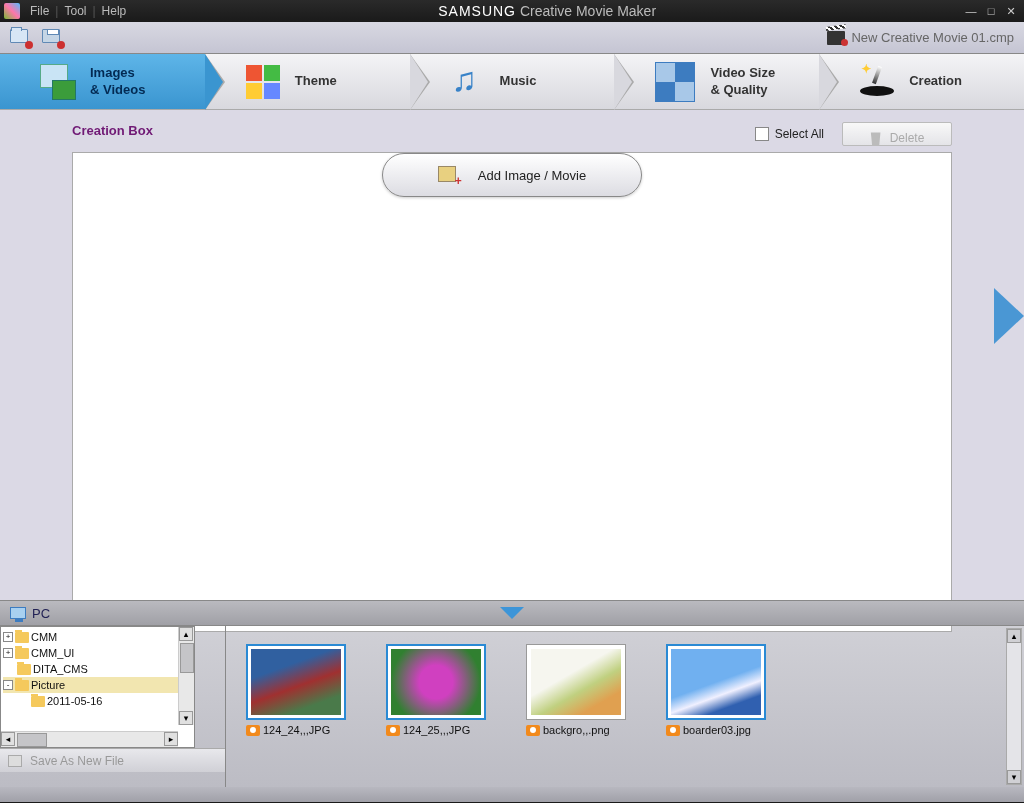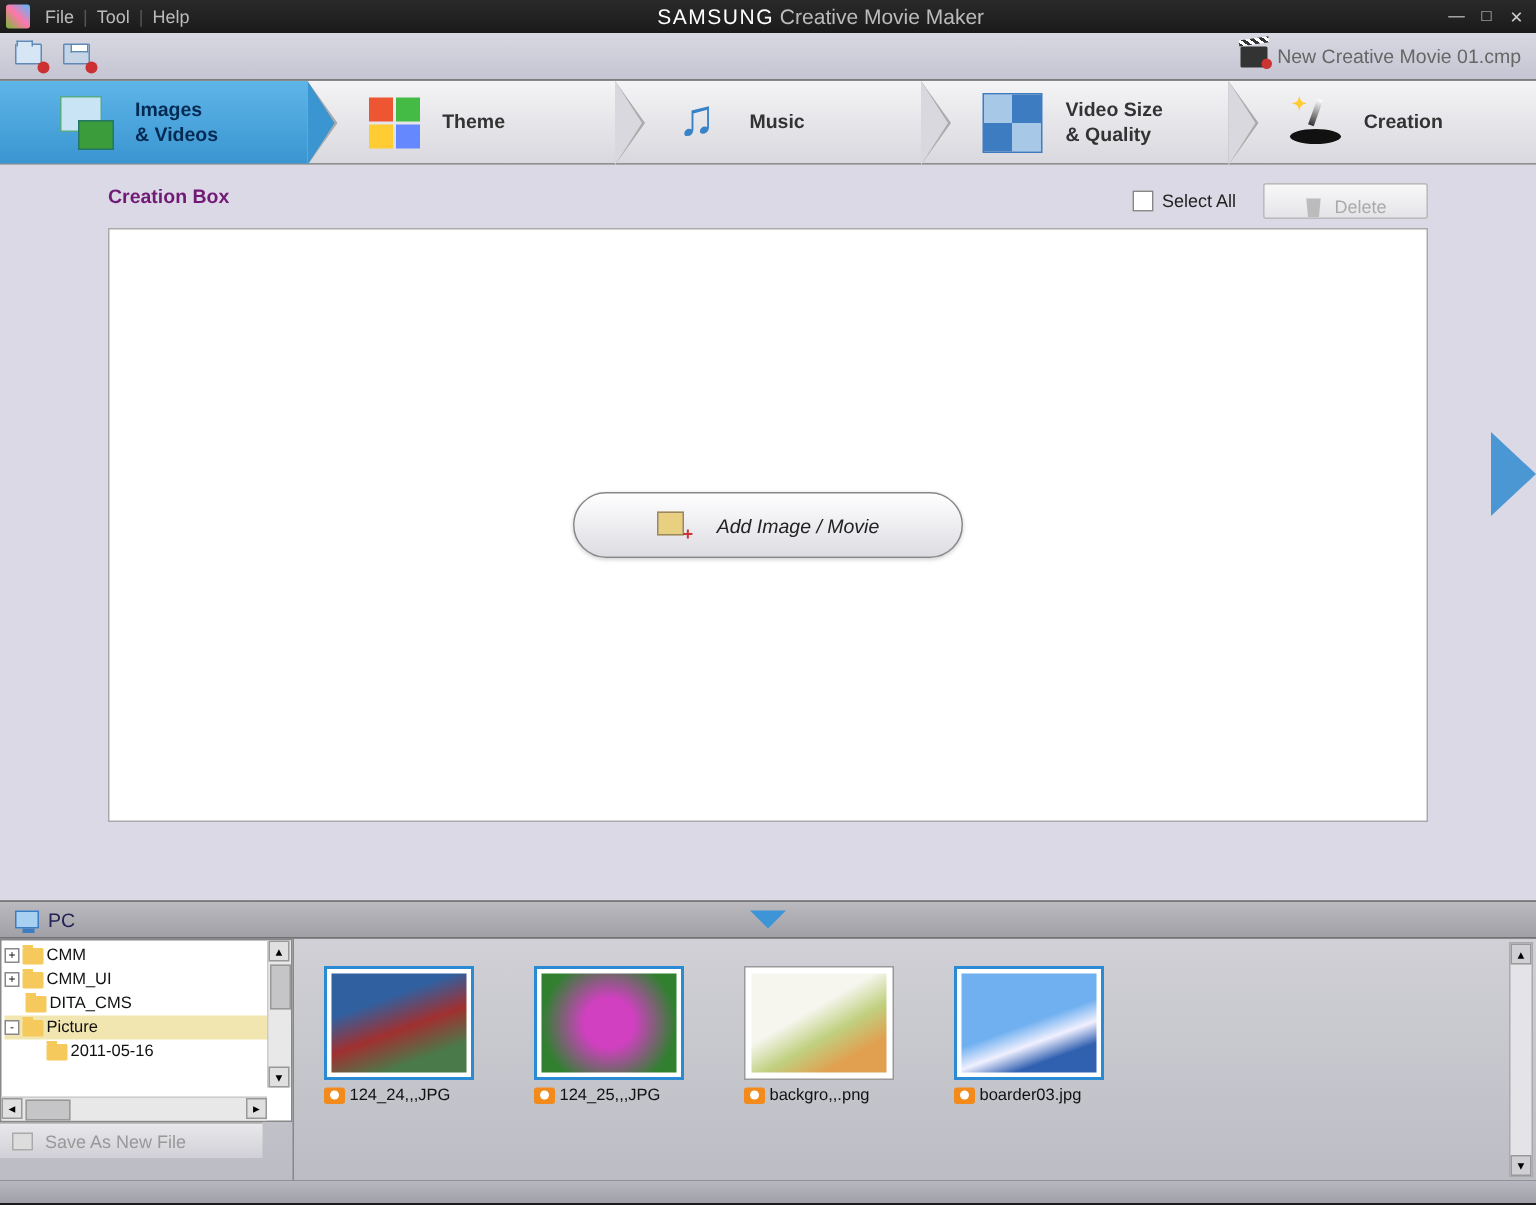--- a/index.html
+++ b/index.html
@@ -163,27 +163,26 @@
   color: #aaa;
   font-size: 12px;
   display: flex; align-items:flex-end; justify-content:center; gap:8px;
   cursor: pointer;
 }
 .trash-ic { width:12px; height:14px; background:#bbb; clip-path: polygon(10% 10%, 90% 10%, 80% 100%, 20% 100%); position:relative; }
 .trash-ic::before { content:""; position:absolute; top:-3px; left:1px; width:10px; height:2px; background:#bbb; }
 
 .creation-box {
   width: 880px;
-  height: 396px;
+  height: 480px;
   background: #fff;
   border: 1px solid #aaa;
   display: flex;
-  align-items: center;
+  align-items: flex-start;
   justify-content: center;
-  font-style: italic;
 }
 .add-btn {
   width: 260px; height: 44px;
   border: 1px solid #888;
   border-radius: 22px;
   background: linear-gradient(to bottom, #fff, #dcdce2);
   display: flex;
   align-items: center;
   justify-content: center;
   gap: 20px;
@@ -477,21 +476,21 @@
         <div class="arr up">▴</div>
           <div class="thumb"></div>
           <div class="arr down">▾</div>
       </div>
       <div class="tree-scroll-h">
         <div class="arr l">◂</div>
           <div class="thumb"></div>
           <div class="arr r">▸</div>
       </div>
     </div>
-    <div class="save-bar" style="width:175px">
+    <div class="save-bar" style="width:225px">
       <span class="disk"></span>
       <span>Save As New File</span>
     </div>
   </div>
 
   <div class="thumbs">
     <div class="thumb-item">
       <div class="thumb-frame sel">
           <div class="thumb-img" style="background:linear-gradient(160deg,#3060a0 30%,#a03030 55%,#4a7a4a 80%);width:100%;height:100%;"></div>
         </div>

